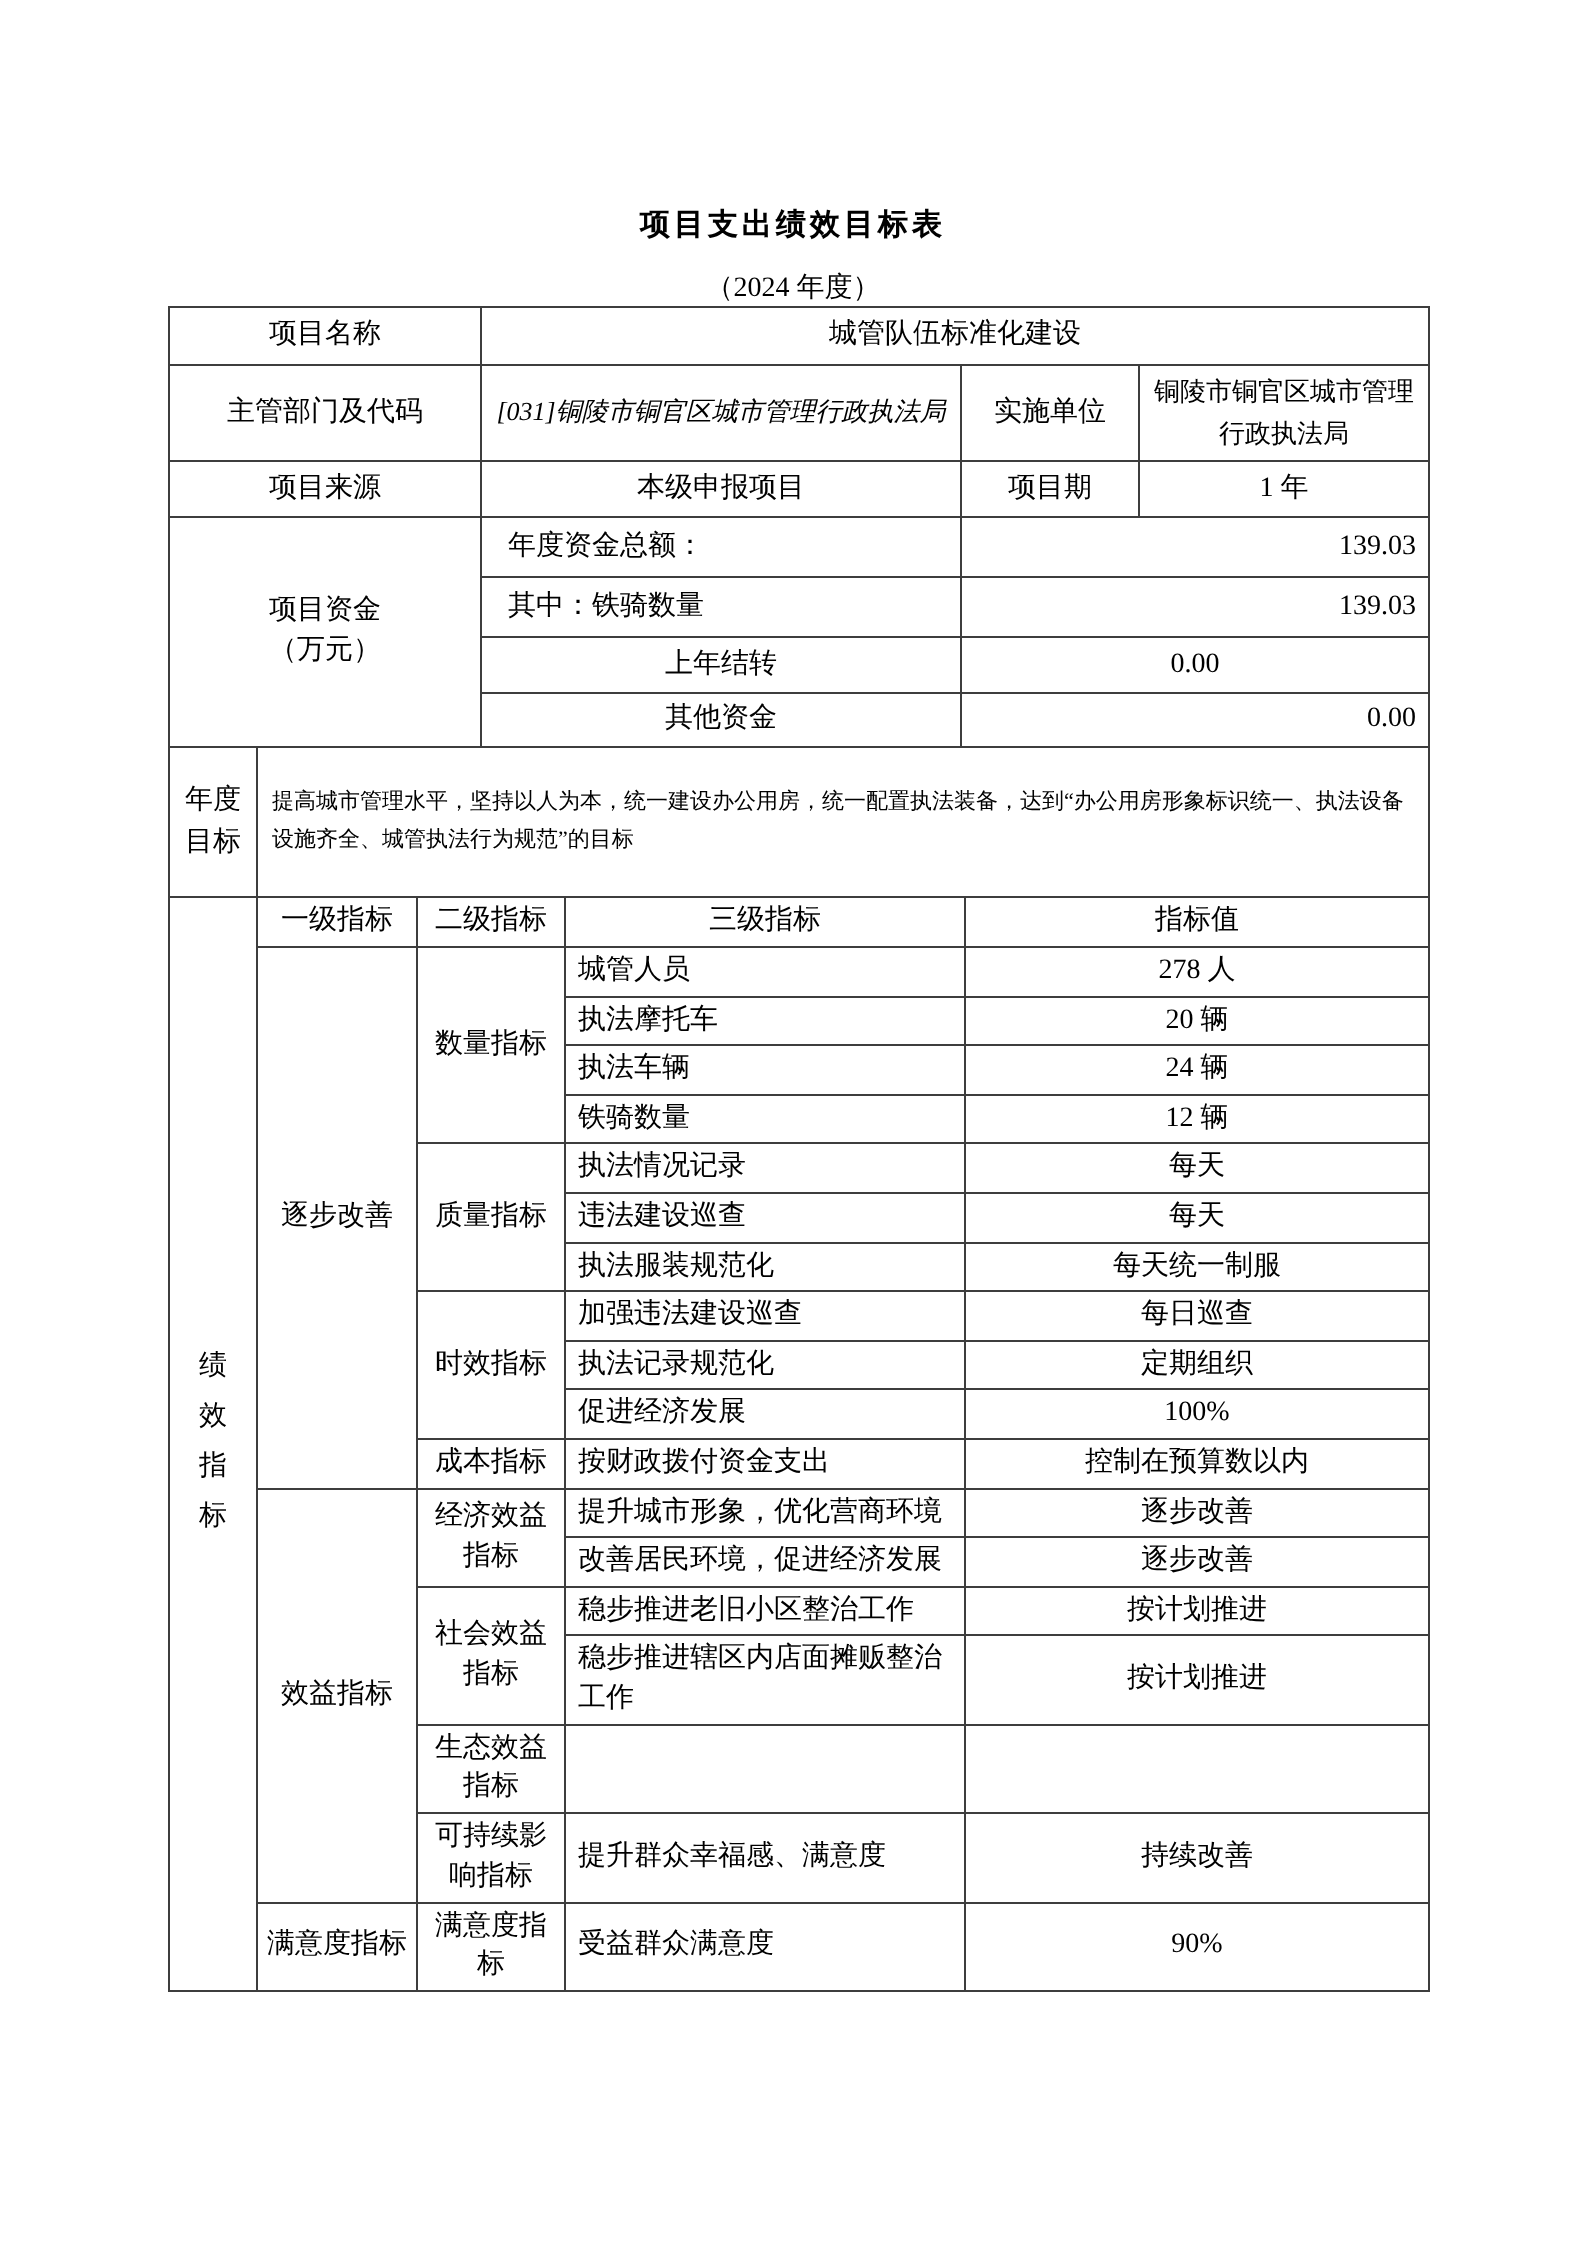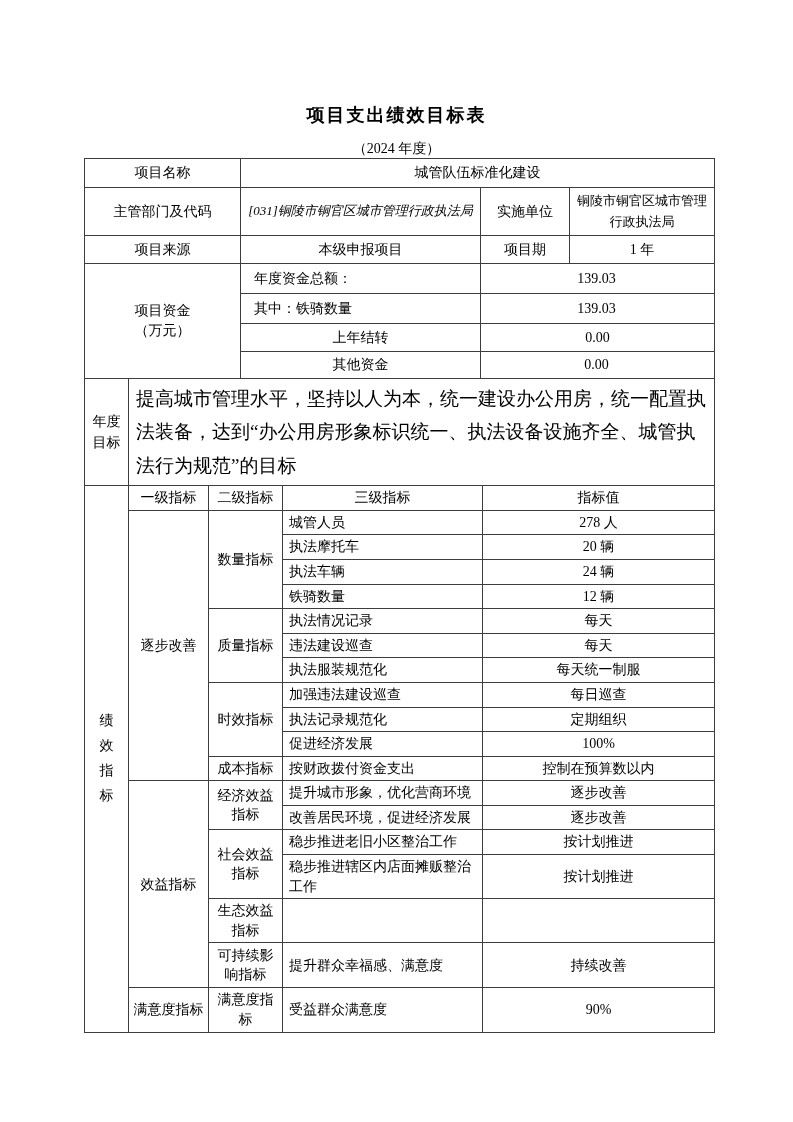--- a/index.html
+++ b/index.html
@@ -8,21 +8,21 @@
     width: 793px; height: 1122px;
     background: #ffffff;
     color: #000;
     font-family: "Liberation Serif", "DejaVu Serif", serif;
   }
   .page { position: relative; width: 793px; height: 1122px; overflow: hidden; }
 
   .doc-title {
     margin: 0; padding-top: 103px;
     text-align: center;
-    font-size: 18px; font-weight: bold;
+    font-size: 15px; font-weight: bold;
     letter-spacing: 2px;
   }
   .doc-subtitle {
     text-align: center;
     font-size: 14px;
     margin-top: 13px; 
   }
 
   .tbl-wrap { margin-left: 84px; width: 630px; }
   table { border-collapse: collapse; table-layout: fixed; width: 630px; }
@@ -30,42 +30,42 @@
   td {
     border: 1px solid #3d3d3d;
     padding: 2px 4px;
     font-size: 14px;
     text-align: center;
     vertical-align: middle;
     line-height: 1.4;
     overflow: hidden;
   }
   .al { text-align: left; }
-  .ar { padding-right: 6px; }
+  .ar { text-align: right; padding-right: 6px; }
   .indent { padding-left: 13px; }
 
   
   .hA1 td { height: 29px; }
   .hA2 td { height: 48px; }
   .hA3 td { height: 28px; }
   .hF  td { height: 30px; }
   .hF2 td { height: 28px; }
   .hF3 td { height: 27px; }
   .hB  td { height: 51px; }
   .hH  td { height: 25px; }
   .hR  td { height: 22px; }
   .h36 td { height: 36px; }
   .h40 td { height: 40px; }
   .h45 td { height: 45px; }
 
   
   .vtext { width: 1.05em; margin: 0 auto; word-break: break-all; line-height: 1.78; font-size: 14px; }
   .wrap2 { width: 2.1em; margin: 14px auto; word-break: break-all; line-height: 1.5; }
 
-  .goal-text { font-size: 19px; line-height: 1.75; padding: 3px 7px; }
+  .goal-text { font-size: 11px; line-height: 1.75; padding: 3px 7px; }
   .l2cell { padding: 2px 4px; }
   .il { text-align: left; padding-left: 6px; }
   .implcell { font-size: 13px; line-height: 1.6; }
   .deptcell { font-size: 13px; white-space: nowrap; font-style: italic; }
 </style>
 </head>
 <body>
 
 <div class="page">
 

